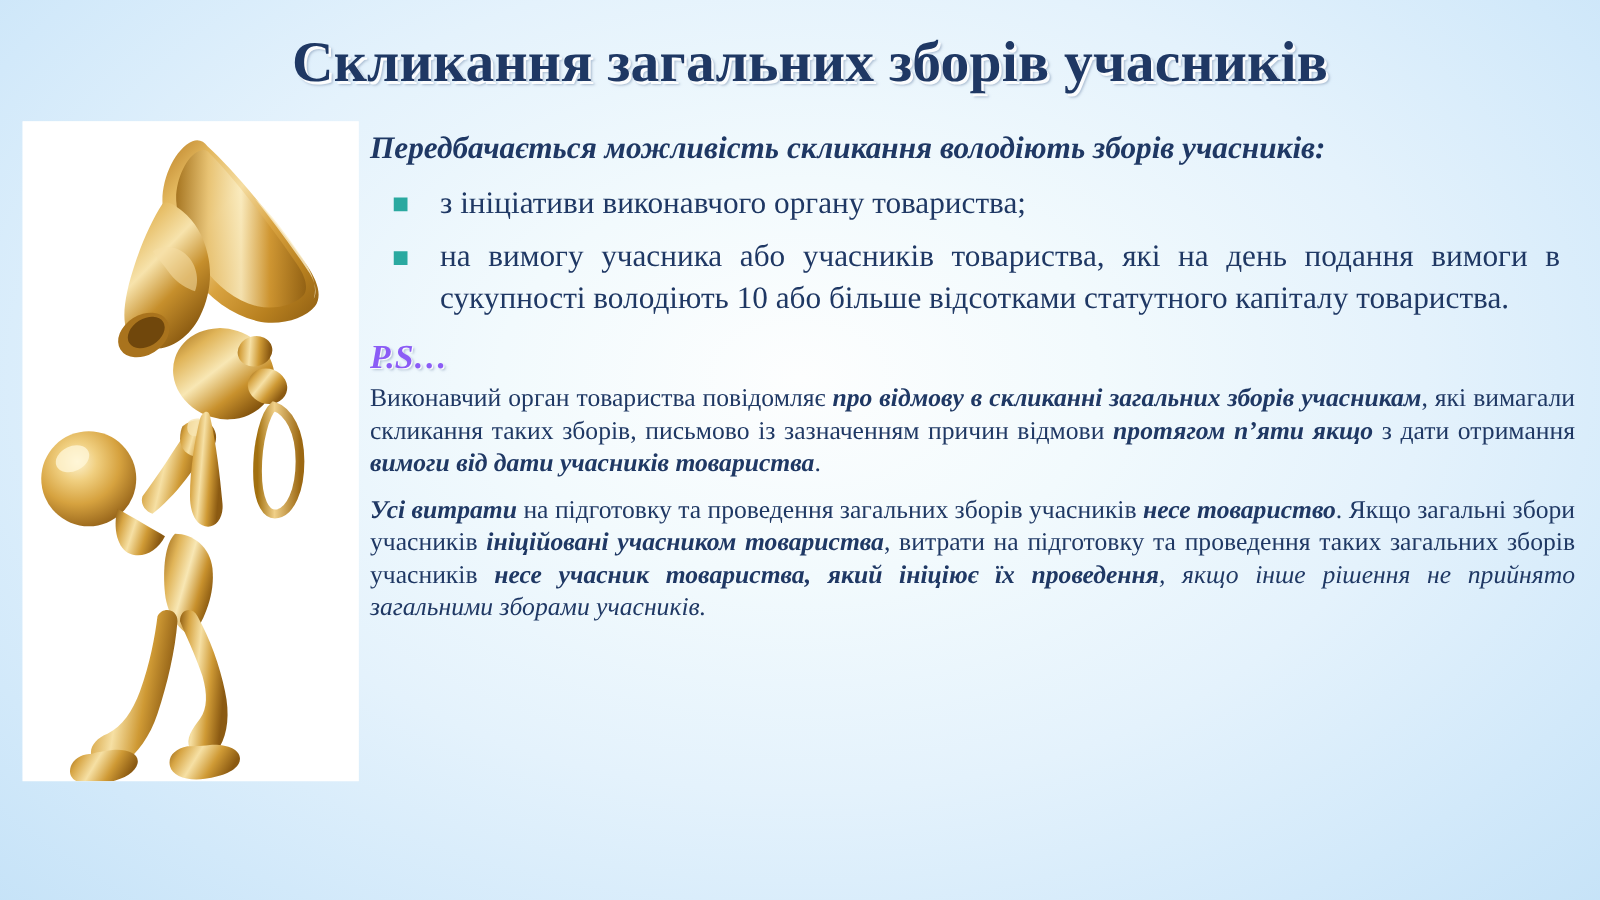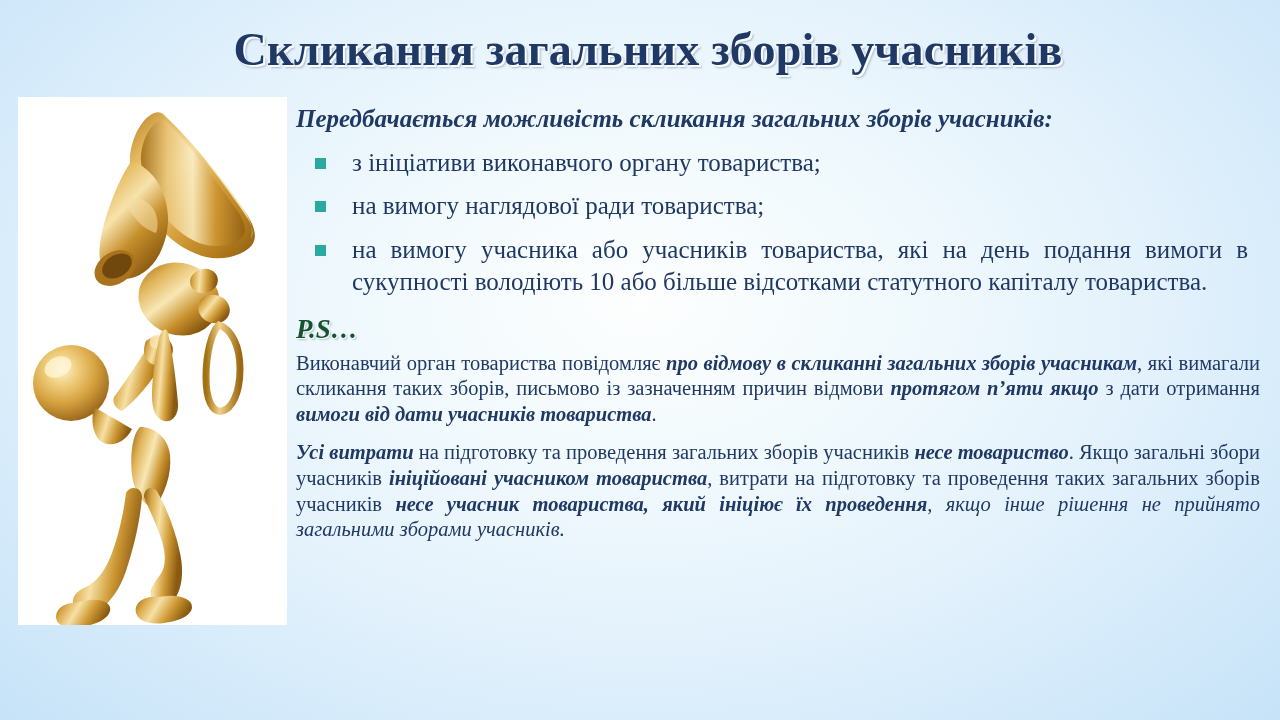--- a/index.html
+++ b/index.html
@@ -83,21 +83,21 @@
     left: 7px; top: 11px;
     width: 11px; height: 11px;
     background: #2aa9a0;
   }
 
   
   .ps-heading {
     font-size: 27px;
     font-weight: bold;
     font-style: italic;
-    color: #14532d;
+    color: #8b5cf6;
     margin: 15px 0 6px 0;
     text-shadow:
       1px 1px 0 rgba(255,255,255,0.9),
       2px 2px 2px rgba(150,170,195,0.7);
   }
 
   .ps-para {
     font-size: 20.5px;
     line-height: 1.26;
     text-align: justify;
@@ -230,33 +230,29 @@
              C148 470 148 458 144 444 C138 426 130 410 126 400
              C126 390 136 388 140 396 Z" fill="url(#gLimb)"></path>
 
     <path d="M132 500 C122 502 116 508 118 516 C120 524 132 528 146 526
              C162 524 174 518 174 510 C174 502 162 498 150 499 C142 500 136 500 132 500 Z" fill="url(#gLimb)"></path>
   </svg>
 </div>
 
 <div class="content">
 
-  <p class="intro"><span class="plain">Передбачається можливість скликання загальних зборів учасників</span><span>:</span></p>
+  <p class="intro"><span class="plain">Передбачається можливість скликання володіють зборів учасників</span><span>:</span></p>
 
   <ul class="bullet-list">
     <li class="bullet-item">
       <span class="sq"></span>
       <span>з ініціативи виконавчого органу товариства;</span>
     </li>
     <li class="bullet-item">
       <span class="sq"></span>
-      <span>на вимогу наглядової ради товариства;</span>
-    </li>
-    <li class="bullet-item">
-      <span class="sq"></span>
       <span>на вимогу учасника або учасників товариства, які на день подання вимоги в сукупності володіють 10 або більше відсотками статутного капіталу товариства.</span>
     </li>
   </ul>
 
   <div class="ps-heading">P.S…</div>
 
   <p class="ps-para"><span>Виконавчий орган товариства повідомляє </span><span class="em">про відмову в скликанні загальних зборів учасникам</span><span>, які вимагали скликання таких зборів, письмово із зазначенням причин відмови </span><span class="em">протягом п’яти якщо</span><span> з дати отримання </span><span class="em">вимоги від дати учасників товариства</span><span>.</span></p>
 
   <p class="ps-para last"><span class="em">Усі витрати</span><span> на підготовку та проведення загальних зборів учасників </span><span class="em">несе товариство</span><span>. Якщо загальні збори учасників </span><span class="em">ініційовані учасником товариства</span><span>, витрати на підготовку та проведення таких загальних зборів учасників </span><span class="em">несе учасник товариства, який ініціює їх проведення</span><span class="it">, якщо інше рішення не прийнято загальними зборами учасників.</span></p>
 

